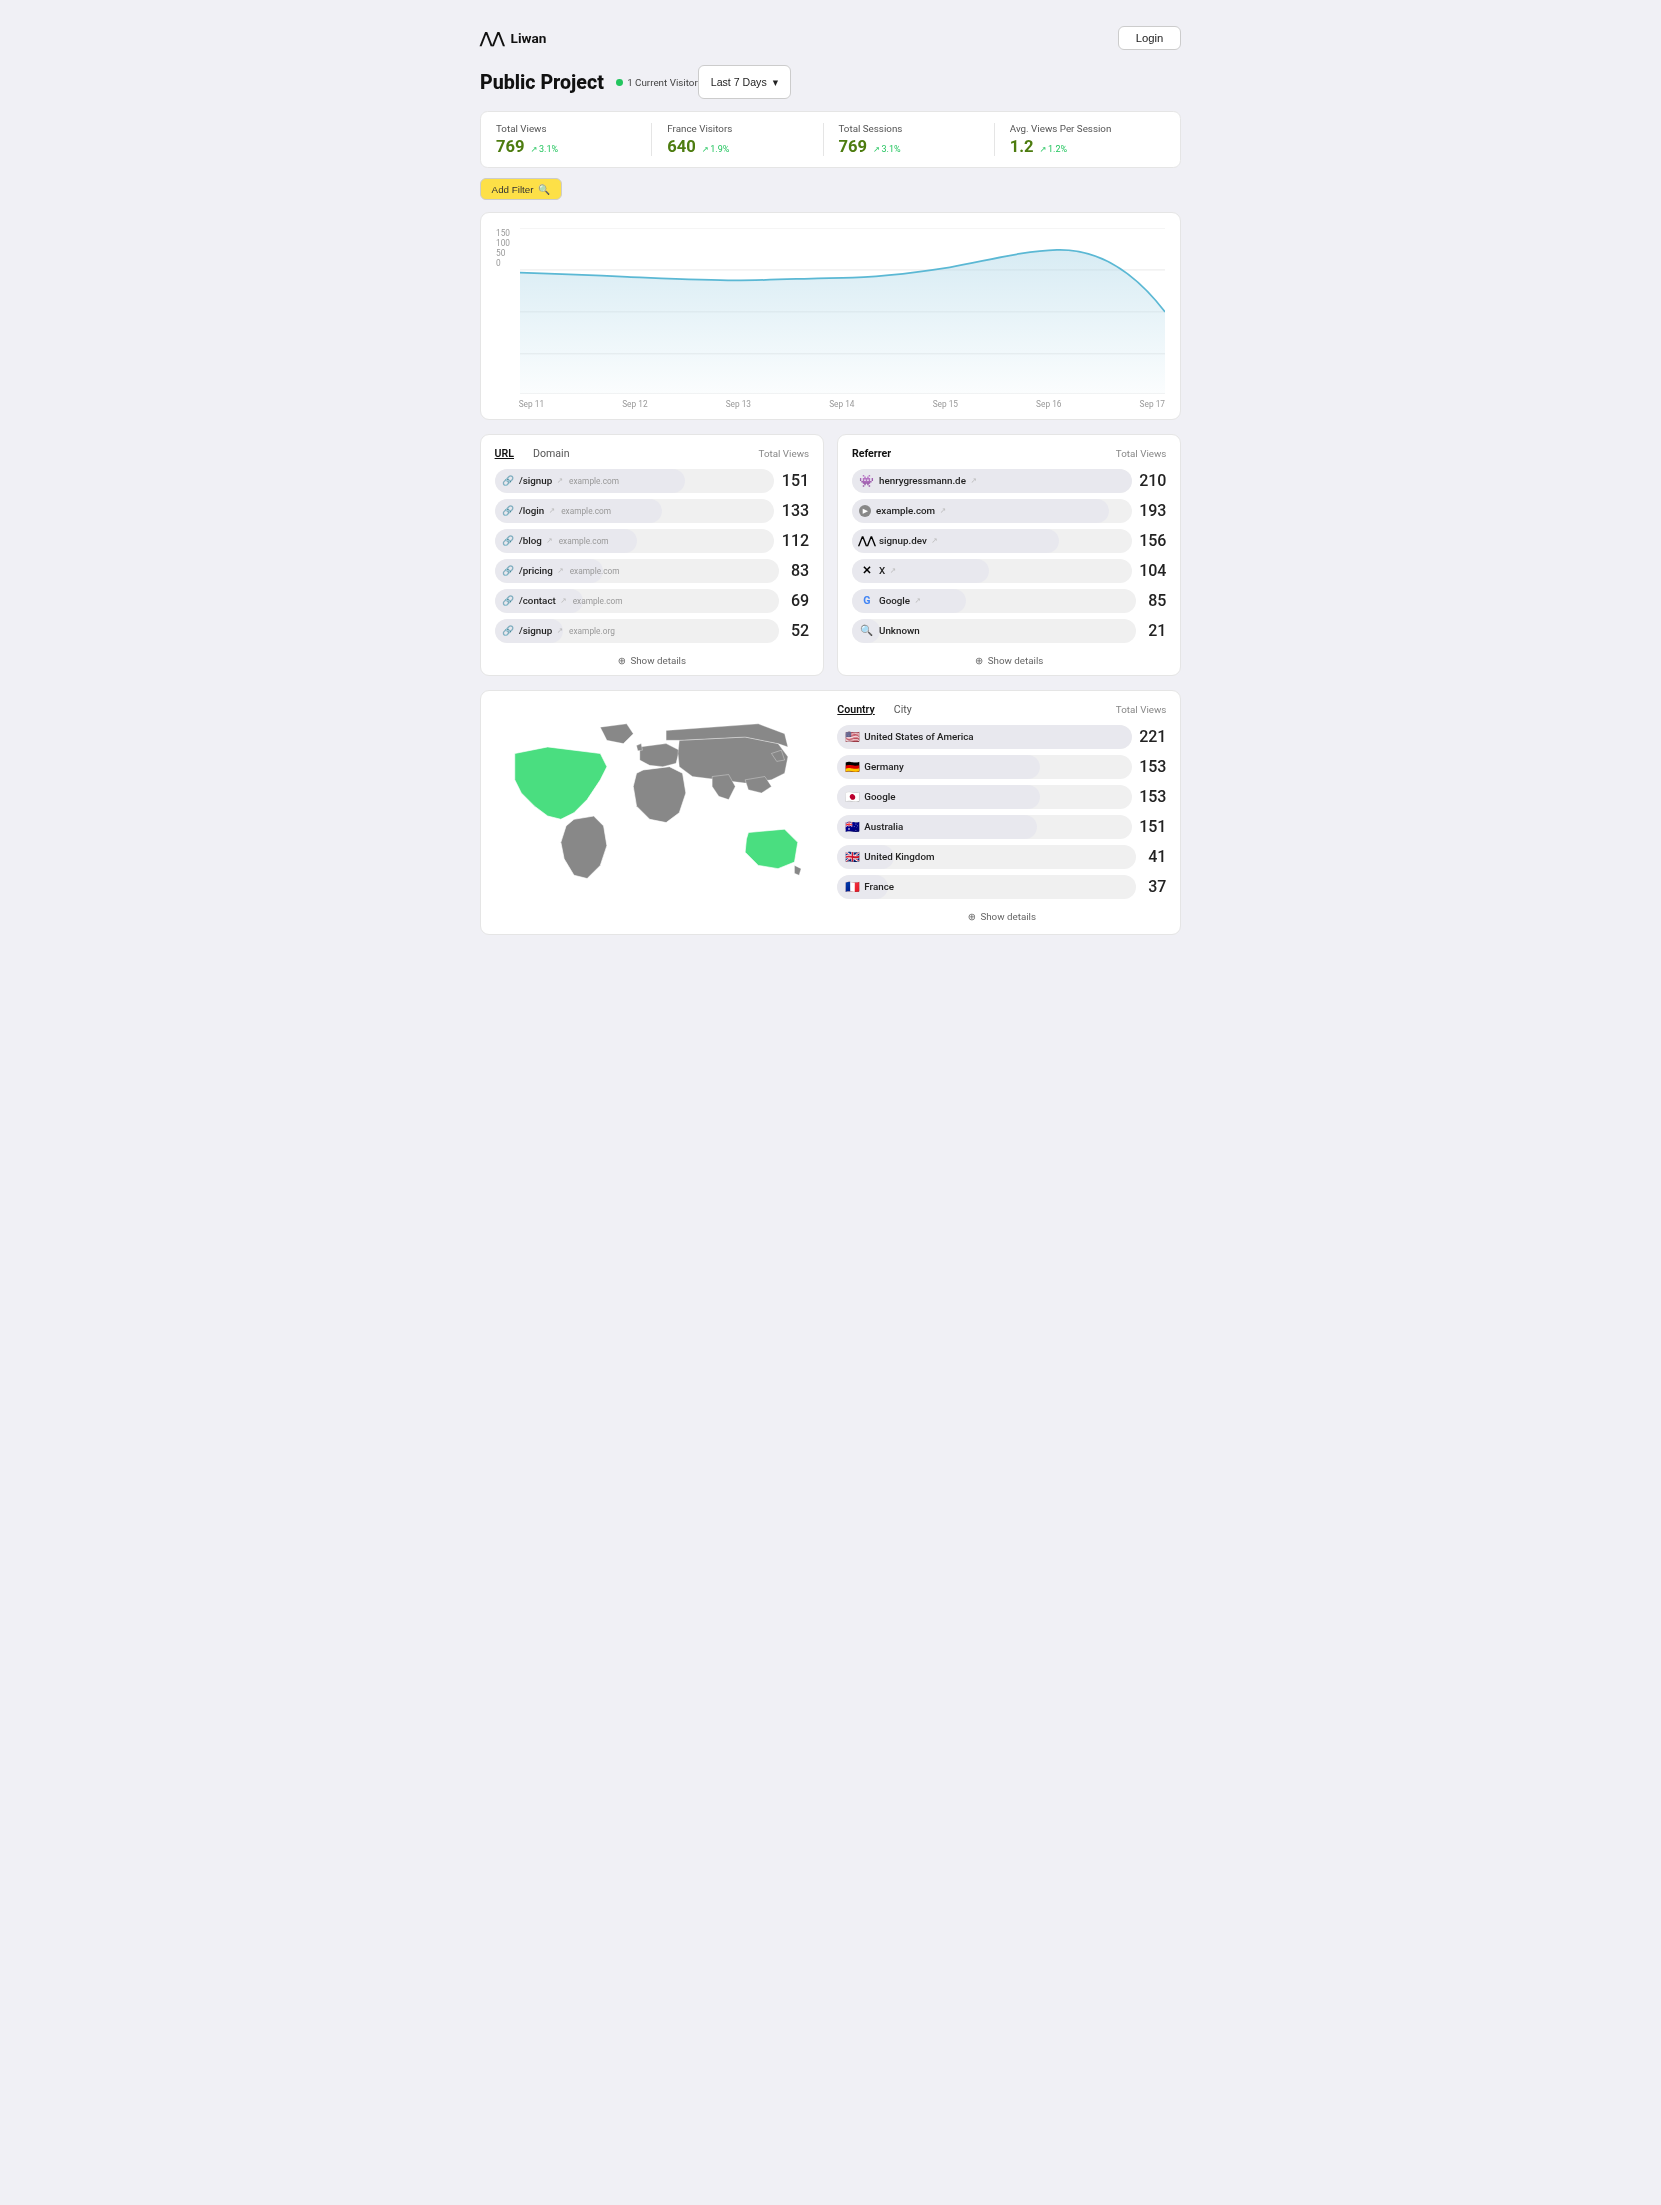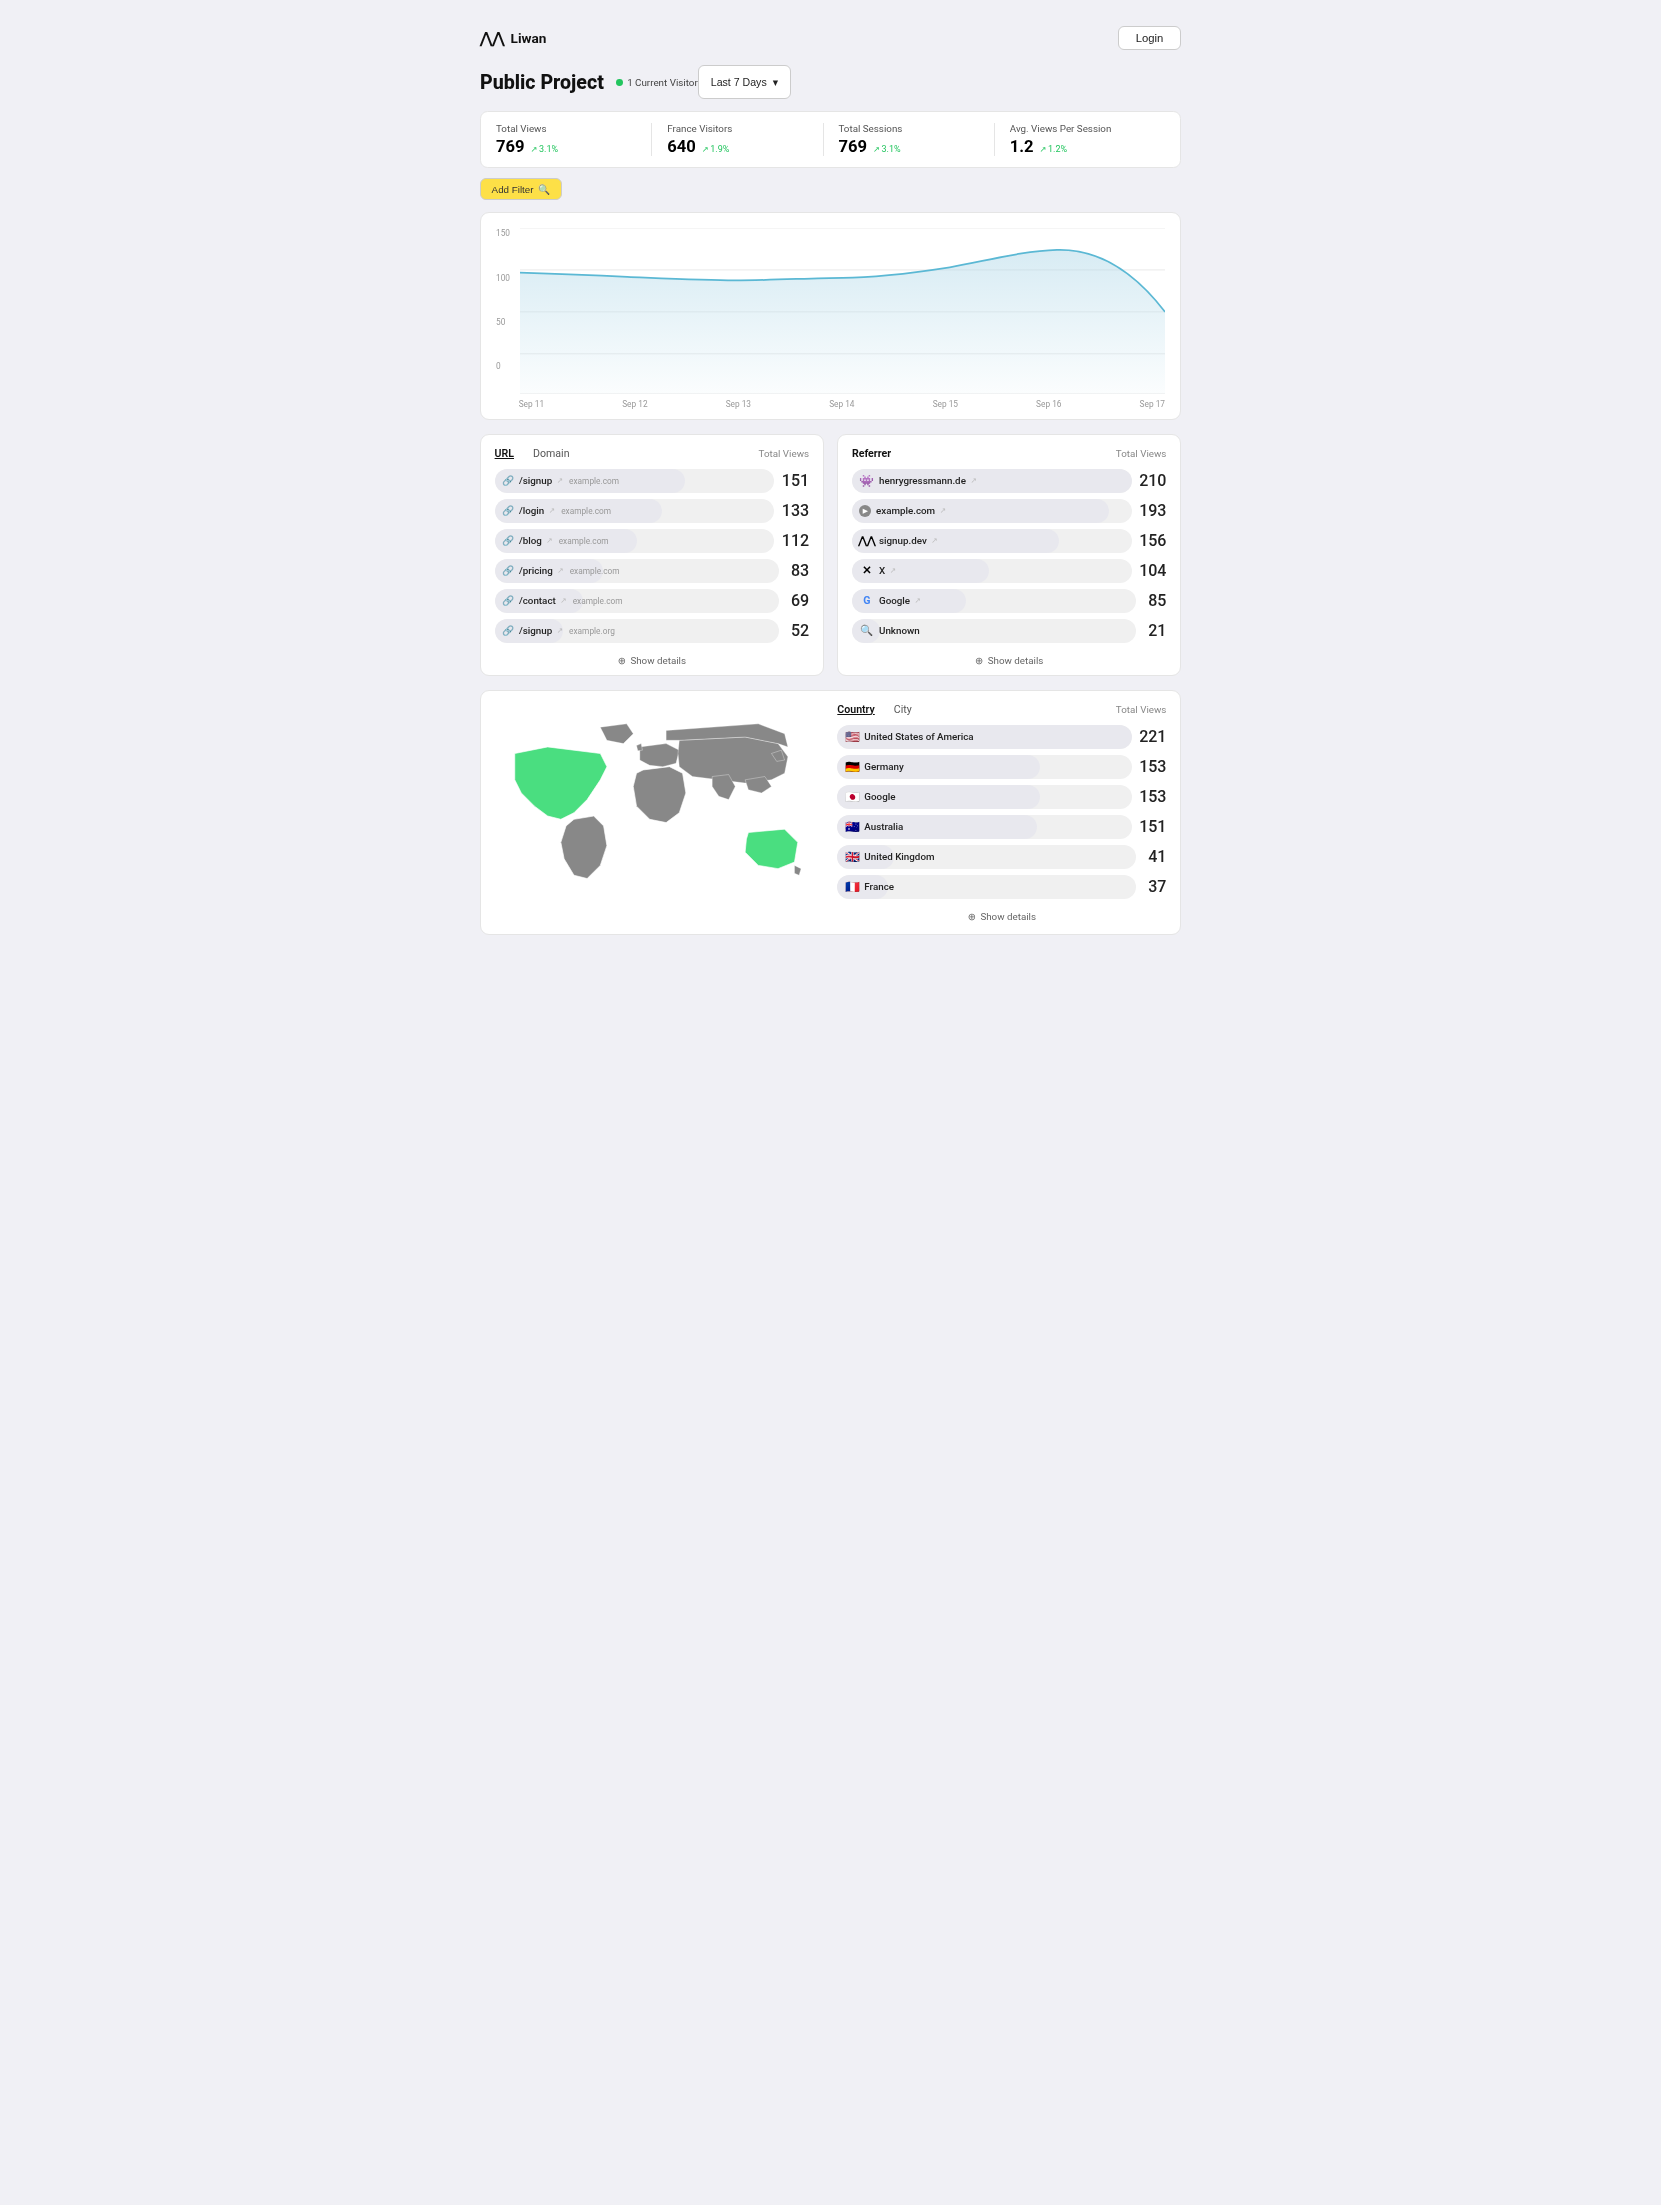--- a/index.html
+++ b/index.html
@@ -111,21 +111,21 @@
       margin-bottom: 3px;
     }
     .stat-value-row {
       display: flex;
       align-items: baseline;
       gap: 6px;
     }
     .stat-value {
       font-size: 16.6px;
       font-weight: 700;
-      color: #000000;
+      color: #4d7c0f;
     }
     .stat-change {
       font-size: 9px;
       color: #22c55e;
       display: flex;
       align-items: center;
       gap: 1.5px;
     }
     .arrow-up { font-size: 8.3px; }
     
@@ -160,21 +160,20 @@
       width: 100%;
       height: 100%;
     }
     .y-labels {
       position: absolute;
       left: 0;
       top: 0;
       bottom: 22.7px;
       display: flex;
       flex-direction: column;
-      justify-content: space-between;
       font-size: 8.3px;
       color: #999;
       pointer-events: none;
     }
     .x-labels {
       display: flex;
       justify-content: space-between;
       padding: 4.5px 0 0 22.7px;
       font-size: 8.3px;
       color: #999;

